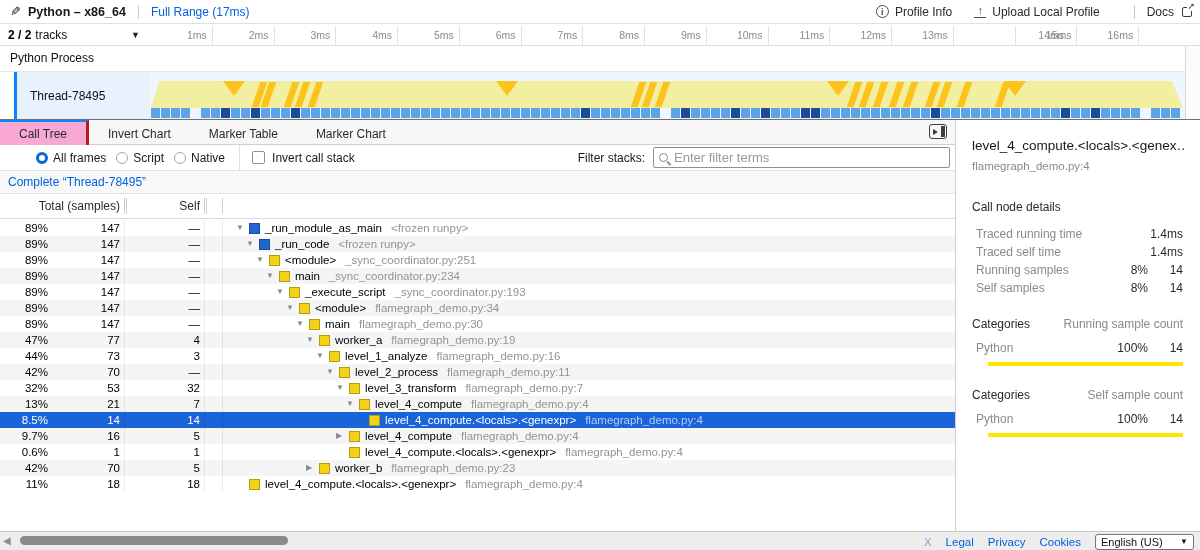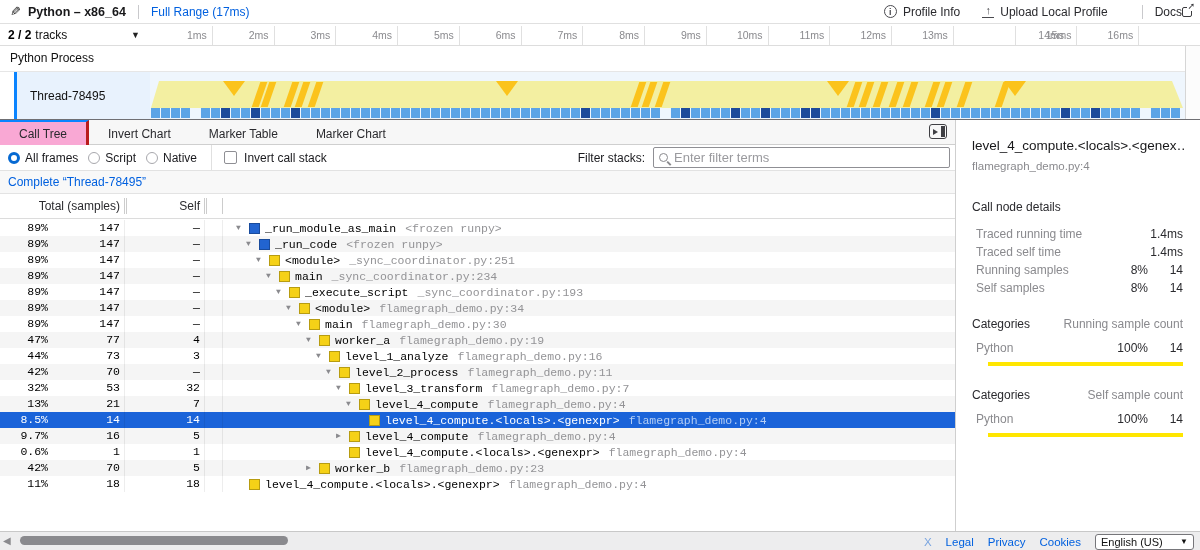--- a/index.html
+++ b/index.html
@@ -15,21 +15,21 @@
   .vsep { width:1px; height:14px; background:#c9c9cc; margin:0 12px; }
   .bluelink { color:#0060df; text-decoration:none; cursor:pointer; }
   .hdr-right { margin-left:auto; display:flex; align-items:center; }
   .hdr-btn { display:flex; align-items:center; gap:6px; color:#2a2a2e; cursor:pointer; margin-right:22px; }
   .icircle { width:13px; height:13px; border:1px solid #4a4a4f; border-radius:50%; font-size:9px;
              display:flex; align-items:center; justify-content:center; color:#4a4a4f; font-weight:bold; }
   .upicon { position:relative; width:12px; height:13px; border-bottom:1.5px solid #4a4a4f; text-align:center;
             font-size:11px; line-height:11px; color:#4a4a4f; }
   .extbox { position:relative; width:10px; height:10px; border:1.2px solid #3a3a3e; border-radius:2px; }
   .extbox::after { content:"➚"; position:absolute; right:-4px; top:-7px; font-size:9px; color:#3a3a3e; background:#fff; }
-  .hdr .docs { margin-right:8px; display:flex; gap:0; align-items:center; cursor:pointer; }
+  .hdr .docs { margin-right:8px; display:flex; gap:8px; align-items:center; cursor:pointer; }
 
   
   .ruler { position:absolute; left:0; top:24px; width:1200px; height:22px; background:#fff; border-bottom:1px solid #ddd; }
   .trackctl { position:absolute; left:0; top:0; width:150px; height:22px; display:flex; align-items:center; font-size:12px; }
   .trackctl b { margin-left:8px; }
   .trackctl span.w { margin-left:4px; color:#111; }
   .trackctl .dd-arrow { margin-left:auto; margin-right:10px; font-size:9px; color:#222; }
   .tick { position:absolute; top:2px; bottom:0; width:1px; background:#e0e0e0; }
   .ticklabel { position:absolute; top:0; height:22px; line-height:22px; width:50px; text-align:right;
                font-size:10.5px; color:#8a8a8e; }
@@ -61,21 +61,21 @@
          cursor:pointer; border-top:2px solid transparent; }
   .tab.active { background:#f9a8d4; border-top:2px solid #0a84ff; border-right:3px solid #b91c1c; margin-bottom:-1px; }
   .panel-toggle { position:absolute; left:929px; top:4px; width:18px; height:15px; border:1.5px solid #3f3f43;
                   border-radius:3px; cursor:pointer; }
   .panel-toggle .bar { position:absolute; right:1px; top:1px; bottom:1px; width:4px; background:#3f3f43; }
   .panel-toggle .tri { position:absolute; left:3px; top:3.5px; width:0; height:0;
                        border-top:3.5px solid transparent; border-bottom:3.5px solid transparent; border-left:5px solid #3f3f43; }
 
   
   .filterrow { position:absolute; left:0; top:145px; width:955px; height:26px; background:#fff;
-               border-bottom:1px solid #e2e2e2; display:flex; align-items:center; font-size:12px; color:#1a1a1e; }
+               border-bottom:1px solid #e2e2e2; display:flex; align-items:center; font-size:12px; color:#1a1a1e;padding-left:28px; }
   .radio { width:12px; height:12px; border-radius:50%; background:#fff; border:1.5px solid #a8a8ad; margin:0 5px 0 10px; }
   .radio.sel { border:3.5px solid #0669d2; margin-left:8px; }
   .fdiv { width:1px; align-self:stretch; background:#e0e0e0; margin:0 12px 0 14px; }
   .chk { width:13px; height:13px; border:1px solid #8f8f94; border-radius:2px; background:#fff; margin-right:7px; }
   .filters-right { margin-left:auto; display:flex; align-items:center; margin-right:5px; }
   .searchbox { width:297px; height:21px; border:1px solid #8f8f94; border-radius:2px; margin-left:8px;
                display:flex; align-items:center; padding:0 5px; background:#fff; }
   .mag { position:relative; width:9px; height:9px; border:1.5px solid #8a8a8e; border-radius:50%; margin-right:6px; flex:none; }
   .mag::after { content:""; position:absolute; width:1.7px; height:5px; background:#8a8a8e;
                 left:8px; top:7px; transform:rotate(-45deg); }
@@ -86,21 +86,21 @@
   .crumbrow { position:absolute; left:0; top:171px; width:955px; height:23px; background:#f8f8f8;
               border-bottom:1px solid #e3e3e3; font-size:12px; line-height:22px; padding-left:8px; }
 
   
   .treehead { position:absolute; left:0; top:194px; width:955px; height:25px; background:#fff;
               border-bottom:1px solid #dcdcdc; font-size:12px; color:#2a2a2e; }
   .th-total { position:absolute; left:0; top:0; width:120px; height:25px; line-height:25px; text-align:right; }
   .th-self  { position:absolute; left:130px; top:0; width:70px; height:25px; line-height:25px; text-align:right; }
   .ddiv { position:absolute; top:4px; bottom:4px; width:3px; border-left:1px solid #ccc; border-right:1px solid #ccc; }
   .sdiv { position:absolute; top:4px; bottom:4px; width:1px; background:#ccc; }
-  .treebody { position:absolute; left:0; top:220px; width:955px; height:311px; background:#fff;font-family:Liberation Mono, monospace; }
+  .treebody { position:absolute; left:0; top:220px; width:955px; height:311px; background:#fff; }
   .guide { position:absolute; top:0; bottom:39px; width:1px; background:rgba(0,0,0,0.07); z-index:5; }
   .trow { position:relative; width:955px; height:16px; font-size:11.5px; }
   .trow.alt { background:#f5f5f5; }
   .trow.sel { background:#1a63d9; color:#fff; }
   .c-pct { position:absolute; left:0; top:0; width:48px; height:16px; line-height:16px; text-align:right; }
   .c-smp { position:absolute; left:52px; top:0; width:68px; height:16px; line-height:16px; text-align:right; }
   .c-self{ position:absolute; left:130px; top:0; width:70px; height:16px; line-height:16px; text-align:right; }
   .c-tree{ position:absolute; left:228px; top:0; right:0; height:16px; display:flex; align-items:center; overflow:hidden; }
   .twisty { width:13px; flex:none; font-size:8px; color:#8a8a8e; line-height:16px; }
   .trow.sel .twisty { color:#d7e4f9; }

